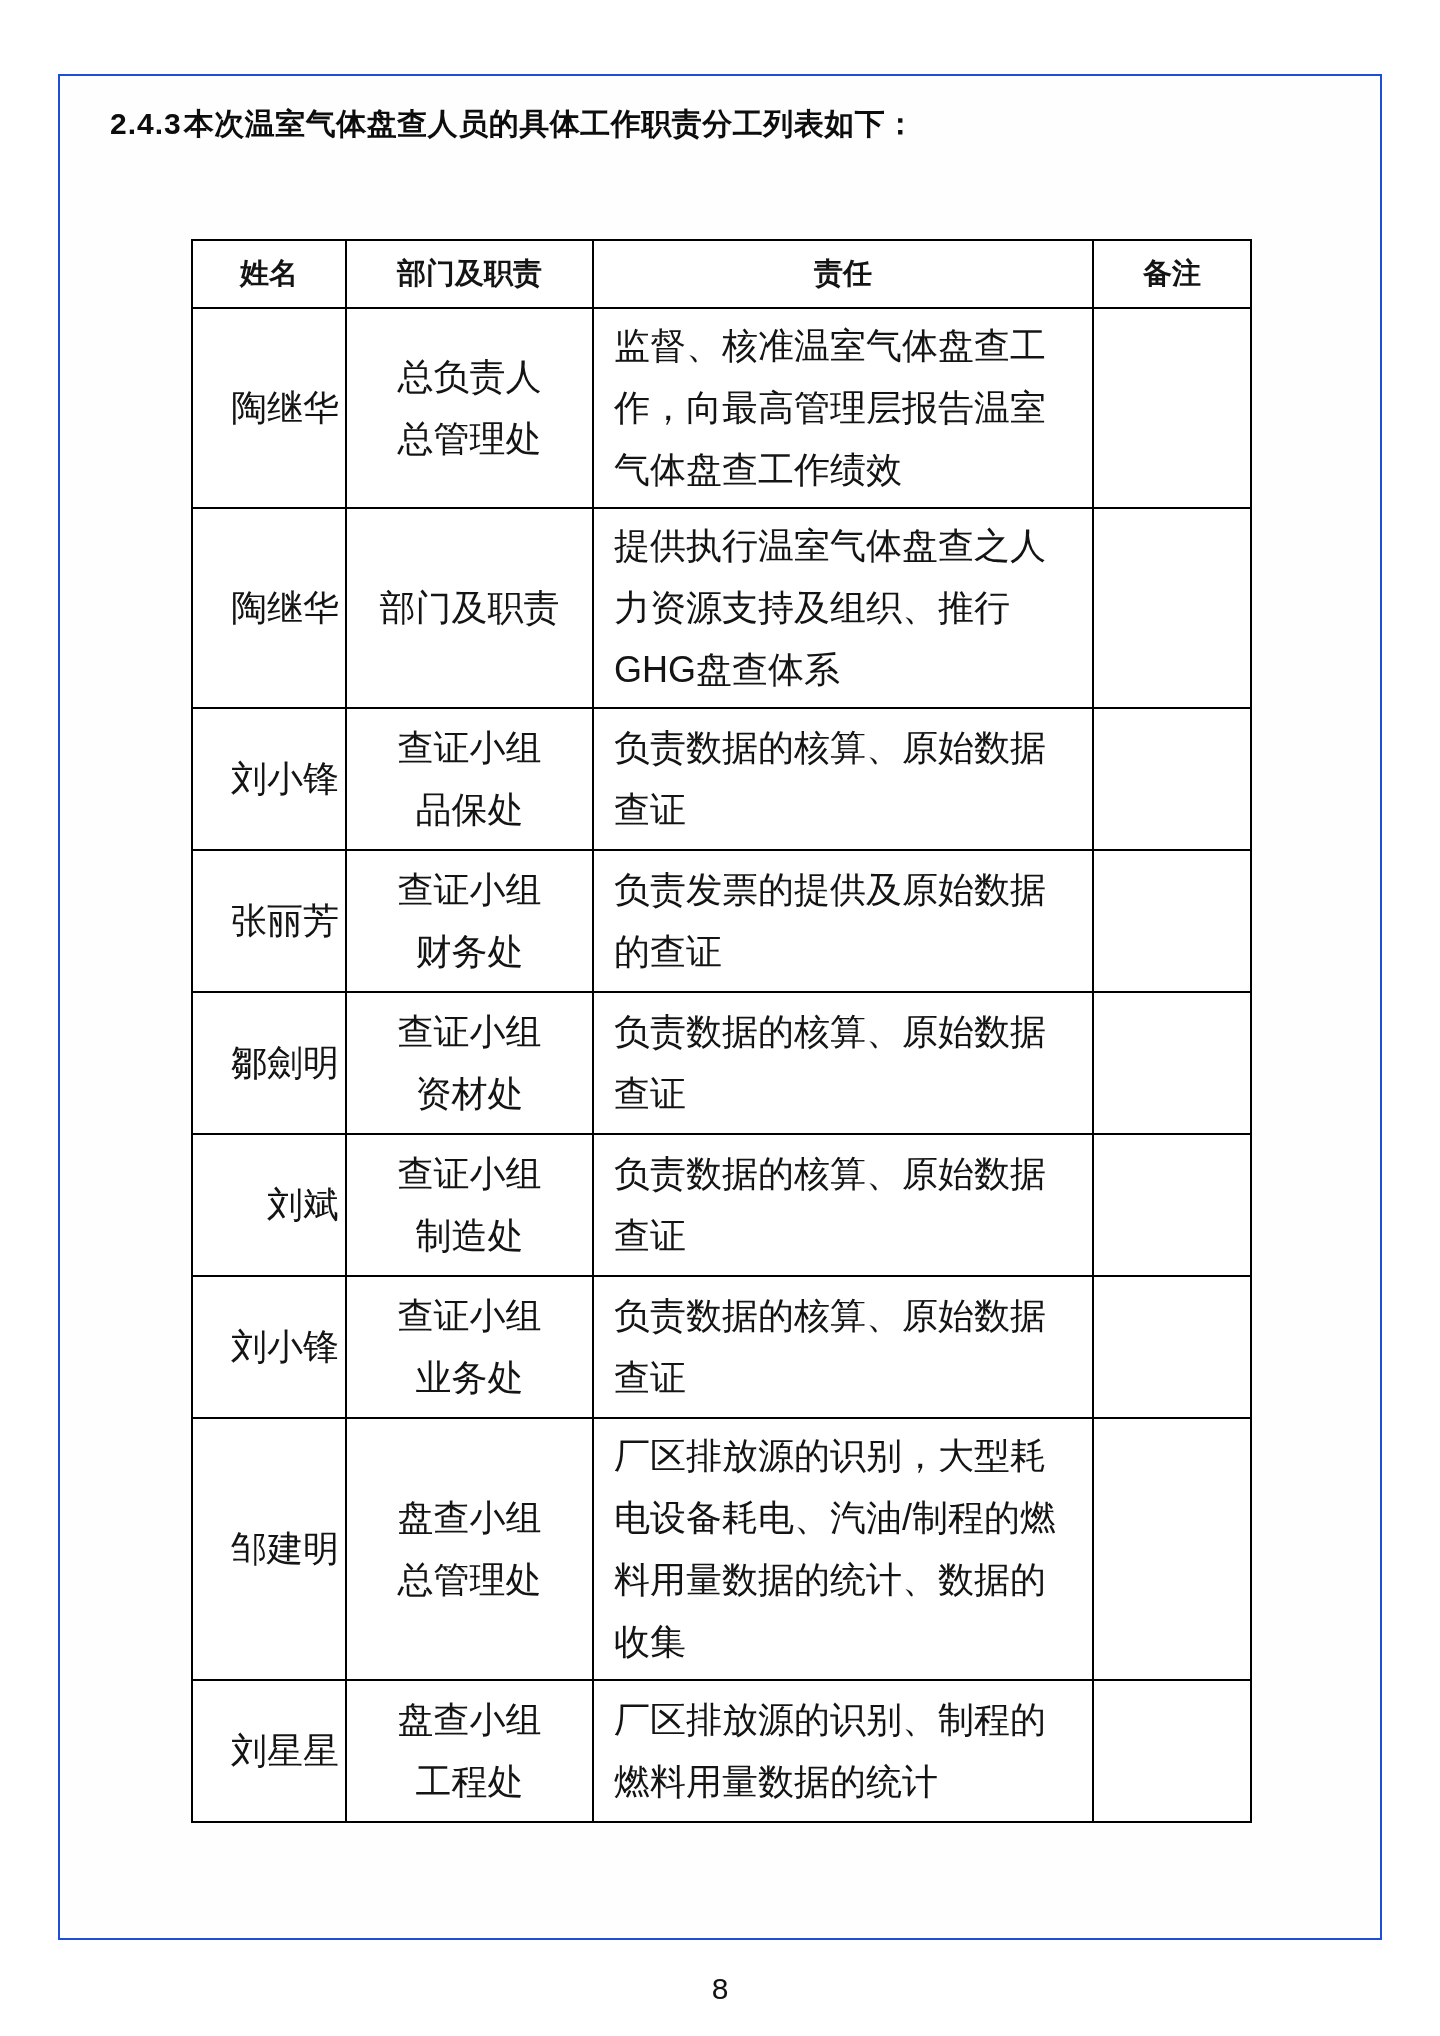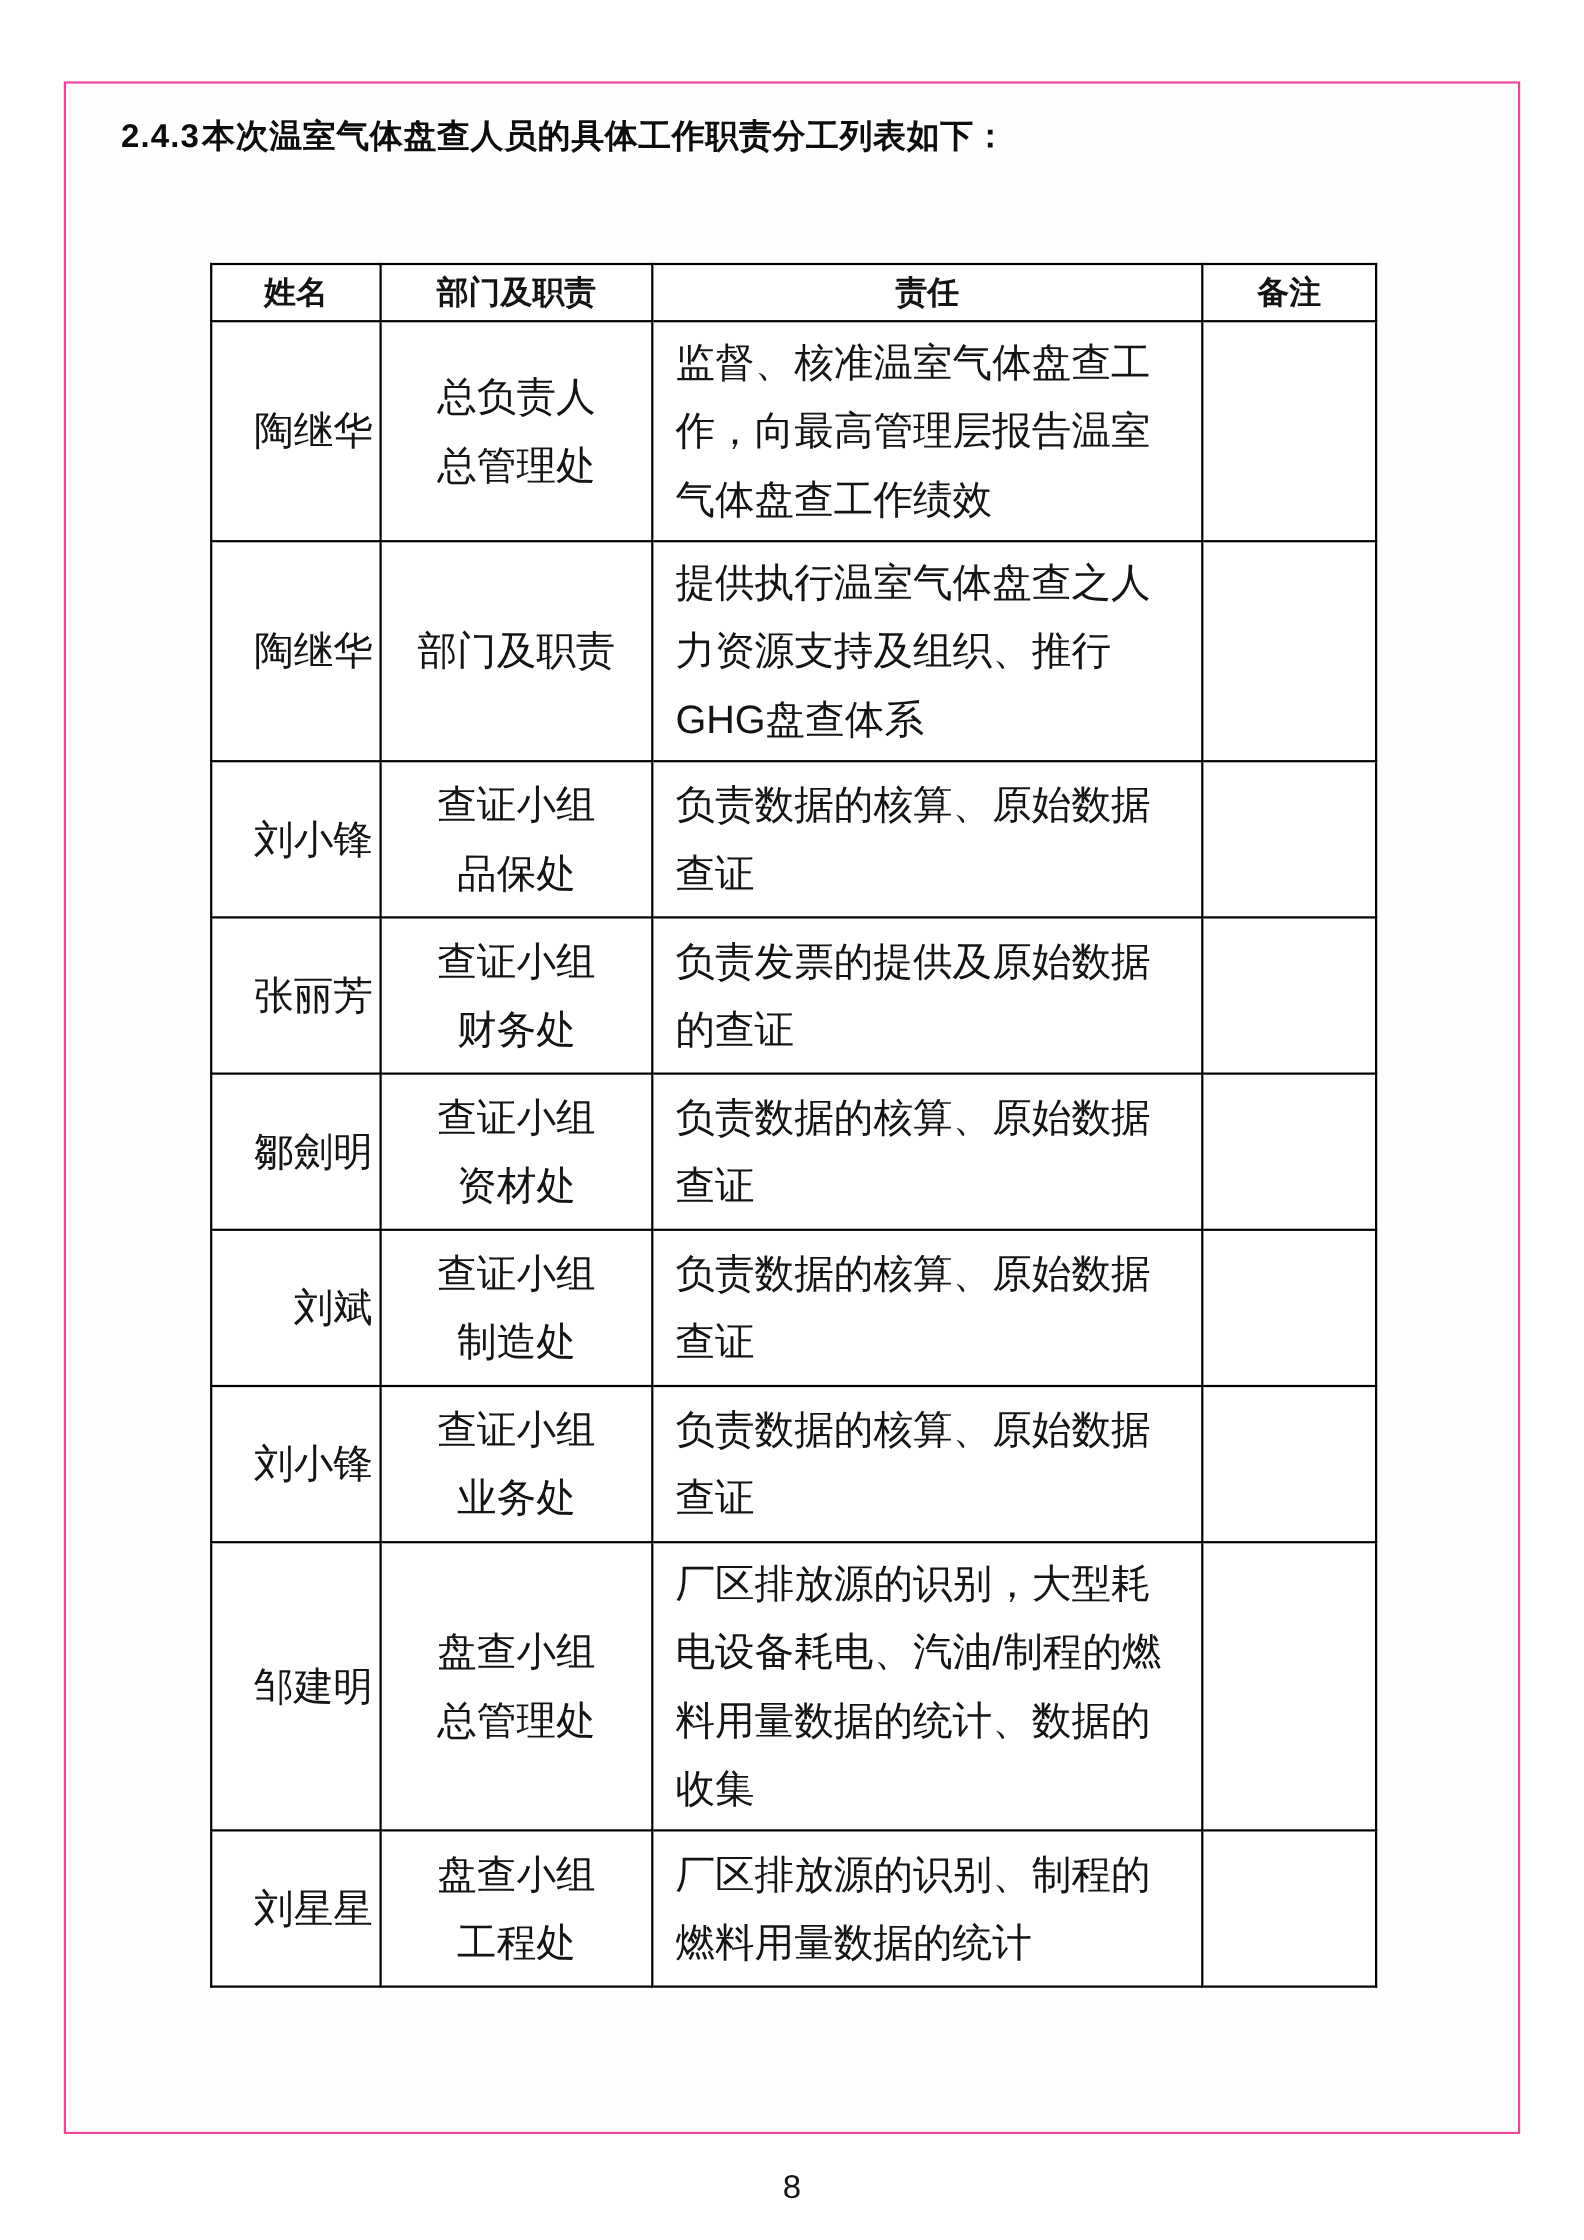--- a/index.html
+++ b/index.html
@@ -14,21 +14,21 @@
     font-family: "Liberation Sans", sans-serif;
     color: #111111;
     -webkit-font-smoothing: antialiased;
   }
   .page-frame {
     position: absolute;
     left: 58px;
     top: 74px;
     width: 1324px;
     height: 1866px;
-    border: 2px solid #ec4899;
+    border: 2px solid #1d4ed8;
     box-sizing: border-box;
     background: #fefefe;
   }
   .section-heading {
     position: absolute;
     left: 50px;
     top: 28px;
     margin: 0;
     font-size: 30px;
     font-weight: bold;
@@ -54,21 +54,21 @@
   .duty-table col.c3 { width: 500px; }
   .duty-table col.c4 { width: 158px; }
   .duty-table th, .duty-table td {
     border: 2px solid #000000;
     box-sizing: border-box;
     font-size: 36px;
     color: #141414;
     vertical-align: middle;
   }
   .duty-table th {
-    height: 52px;
+    height: 68px;
     font-size: 29px;
     font-weight: bold;
     padding: 0 4px;
   }
   .duty-table td.c-name {
     text-align: right;
     padding: 8px 6px;
   }
   .duty-table td.c-dept {
     text-align: center;

